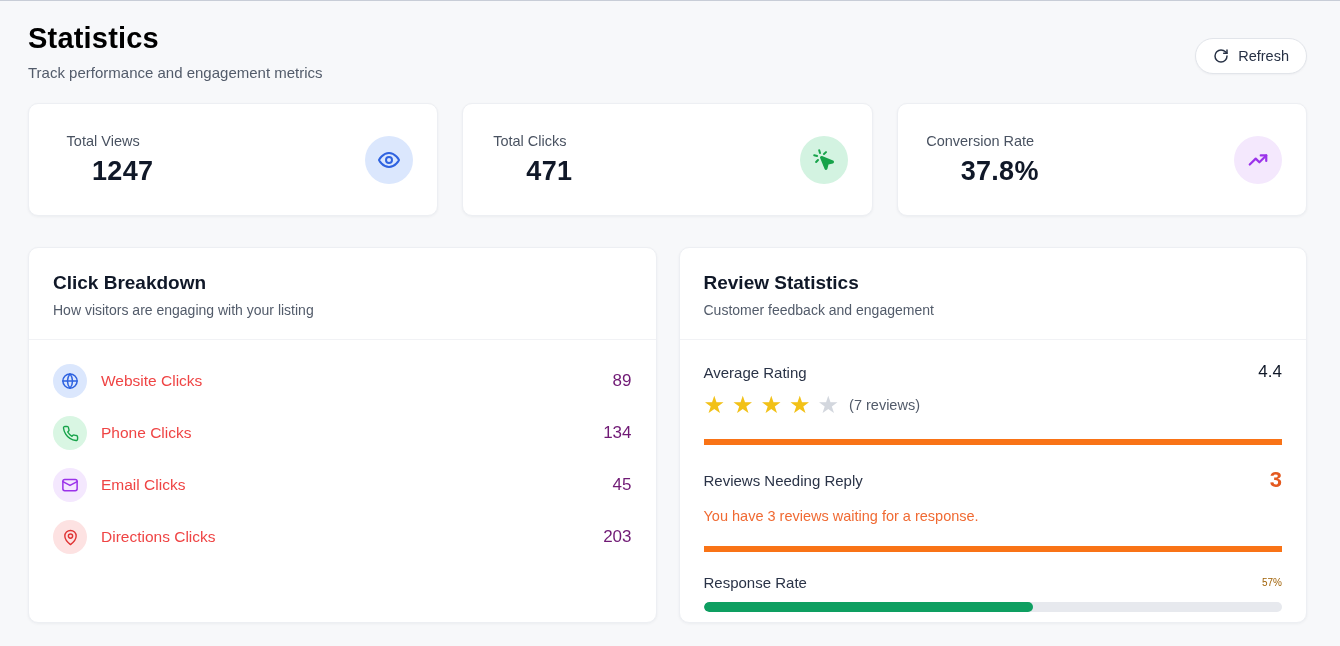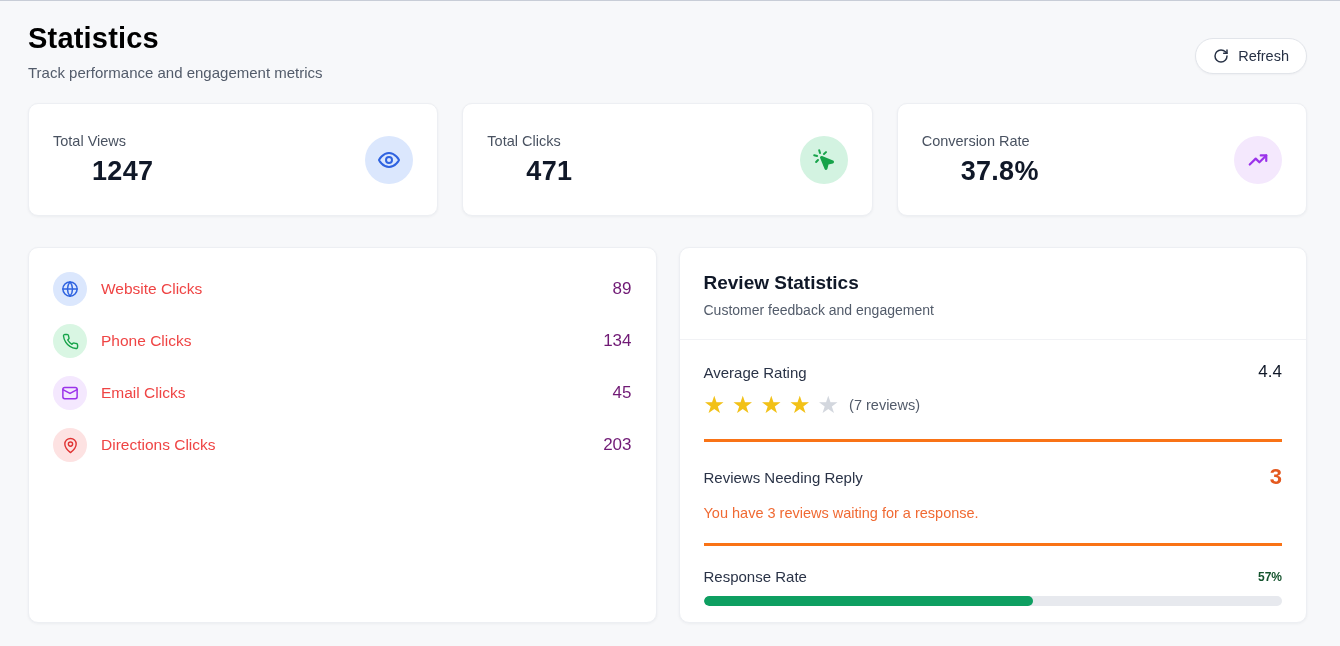--- a/index.html
+++ b/index.html
@@ -24,20 +24,21 @@
     font-family:inherit; box-shadow:0 1px 2px rgba(16,24,40,.04);
   }
   .refresh-btn svg { display:block; }
 
   
   .stats-row { display:flex; gap:24px; margin-top:22px; }
   .stat-card {
     flex:1; height:113px; background:#fff; border:1px solid #edeff3; border-radius:10px;
     padding:20px 24px; display:flex; justify-content:space-between; align-items:center;
     box-shadow:0 1px 3px rgba(20,30,55,.05);
+    text-align:center;
   }
   .stat-label { font-size:14.5px; color:#495261; }
   .stat-value { margin-top:7px; font-size:27px; font-weight:800; color:#101828; letter-spacing:.3px;margin-left:39px; }
   .stat-badge { width:48px; height:48px; border-radius:50%; display:flex; align-items:center; justify-content:center; flex:0 0 auto; }
   .stat-badge svg { display:block; }
 
   
   .panels-row { display:grid; grid-template-columns:1fr 1fr; gap:22px; margin-top:31px; }
   .panel {
     height:376px; background:#fff; border:1px solid #edeff3; border-radius:10px;
@@ -50,32 +51,32 @@
   
   .click-list { padding:15px 24px 0; }
   .click-row { display:flex; align-items:center; gap:14px; padding:9px 0; }
   .click-badge { width:34px; height:34px; border-radius:50%; display:flex; align-items:center; justify-content:center; flex:0 0 auto; }
   .click-badge svg { display:block; }
   .click-label { font-size:15.5px; color:#ef4444; }
   .click-value { margin-left:auto; font-size:17px; font-weight:400; color:#701a75; }
 
   
   .review-body { padding:0 24px; }
-  .review-section { padding:22px 0; border-bottom:3px solid #f97316; }
+  .review-section { padding:22px 0; border-bottom:6px solid #f97316; }
   .review-section:last-child { border-bottom:none; }
   .row-between { display:flex; justify-content:space-between; align-items:center; }
   .review-label { font-size:15px; color:#2a3347; }
   .big-value { font-size:17px; font-weight:400; color:#101828;margin-left:36px; }
   .stars-line { margin-top:11px; display:flex; align-items:center; }
   .stars { display:flex; gap:7px; }
   .star { font-size:24px; line-height:1; }
   .reviews-note { margin-left:10px; font-size:14.5px; color:#525b6a; }
   .reply-count { font-size:22px; font-weight:800; }
   .reply-message { margin-top:15px; font-size:14.5px; }
-  .response-value { font-size:12px; font-weight:700; color:#14532d; }
+  .response-value { font-size:10px; font-weight:400; color:#a16207; }
   .progress-track { margin-top:11px; height:10px; border-radius:6px; overflow:hidden; }
   .progress-fill { height:100%; border-radius:6px; width:0; }
 </style>
 </head>
 <body>
 
 <div class="page">
 
   <div class="header">
     <div>
@@ -136,20 +137,24 @@
         </svg>
       </div>
     </div>
 
 
   </div>
 
   <div class="panels-row">
 
     <div class="panel">
+      <div class="panel-header">
+        <div class="panel-title">Click Breakdown</div>
+        <div class="panel-subtitle">How visitors are engaging with your listing</div>
+      </div>
       <div class="click-list">
 
         <div class="click-row">
           <div class="click-badge" style="background-color: rgb(219, 231, 253); color: rgb(47, 99, 224);">
             <svg width="18" height="18" viewBox="0 0 24 24" fill="none" stroke="currentColor" stroke-width="2" stroke-linecap="round" stroke-linejoin="round">
               <circle cx="12" cy="12" r="9.5"></circle>
               <path d="M2.5 12h19"></path>
               <path d="M12 2.5a15 15 0 0 1 0 19 15 15 0 0 1 0-19"></path>
             </svg>
           </div>

